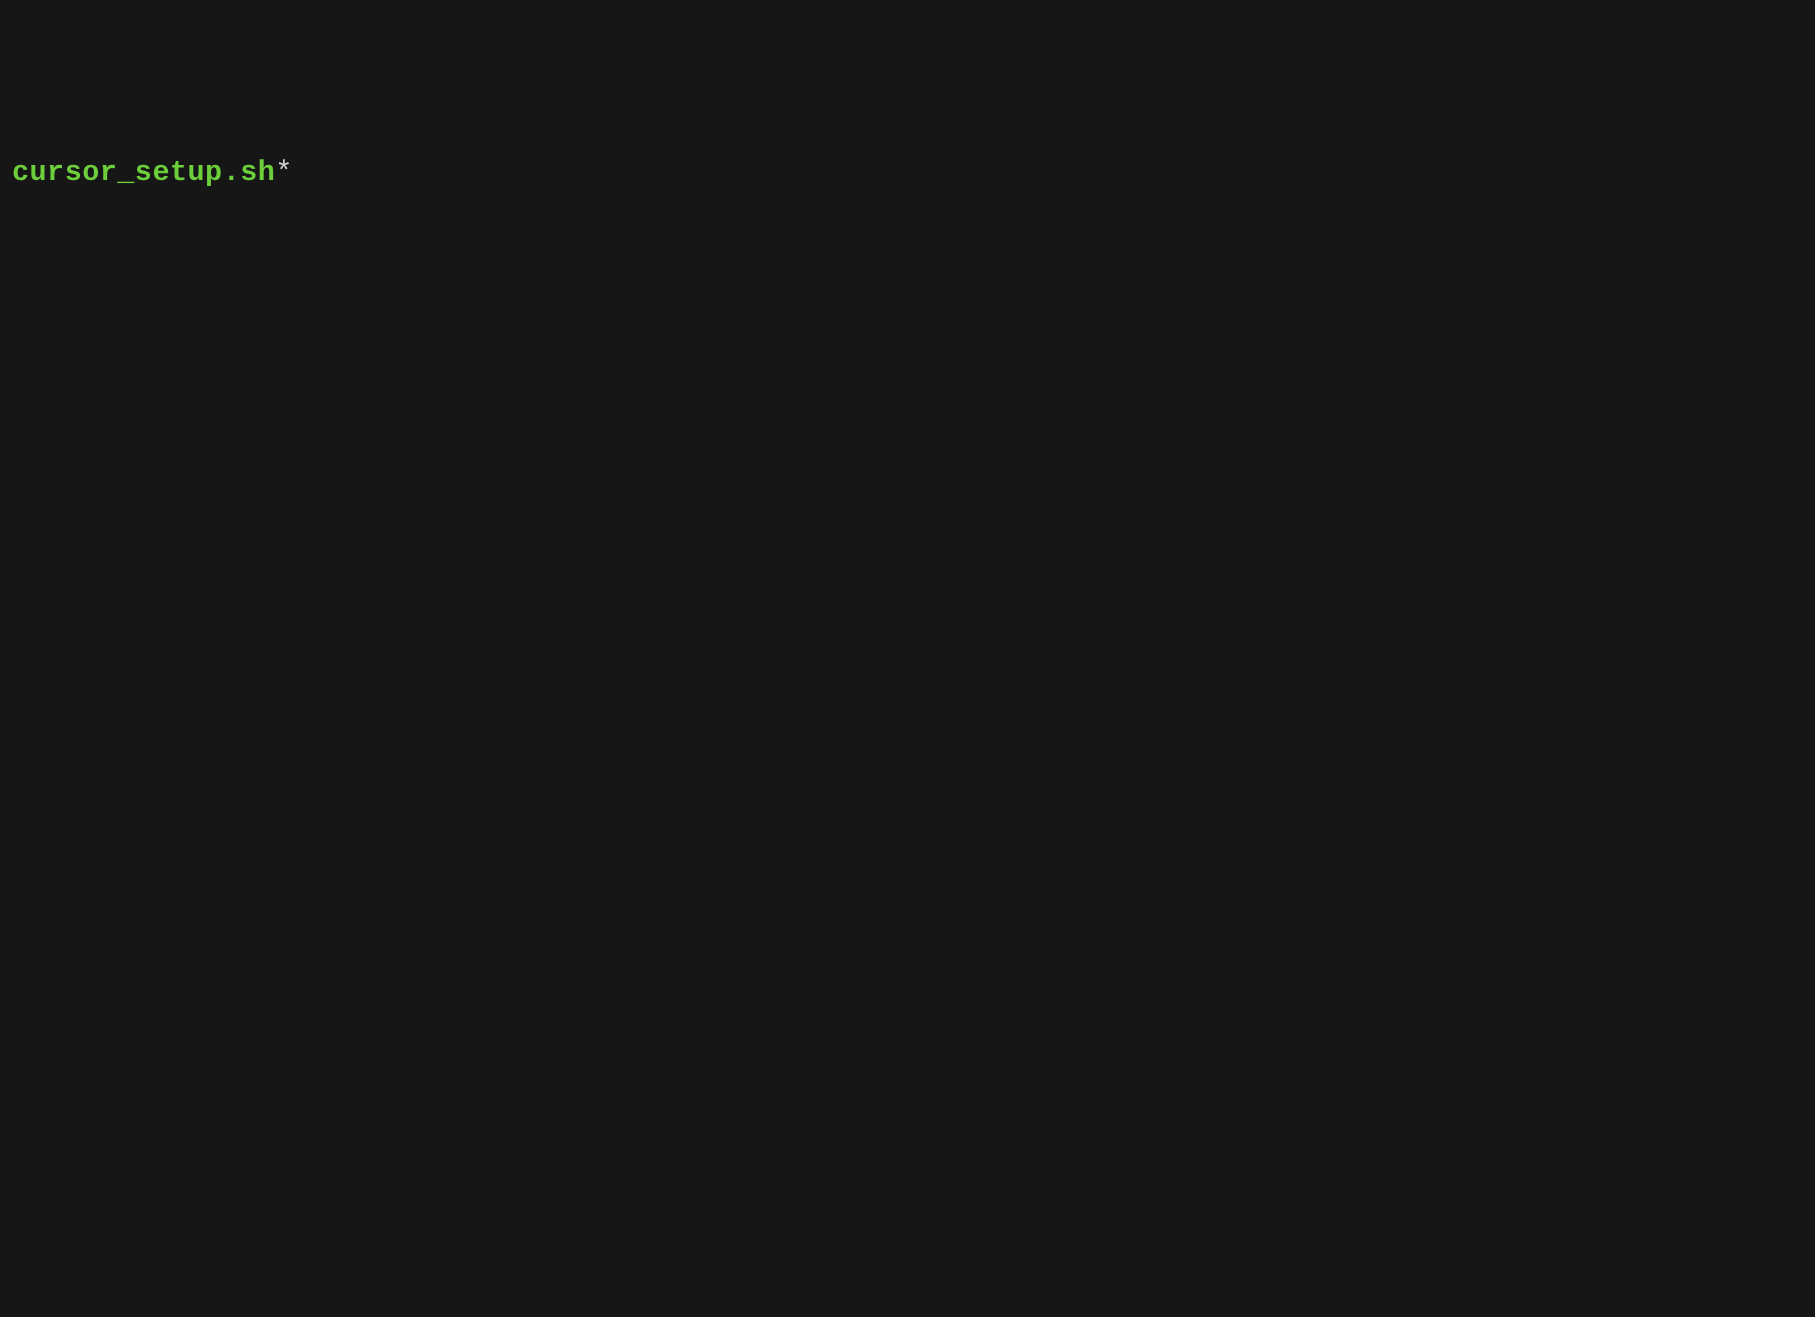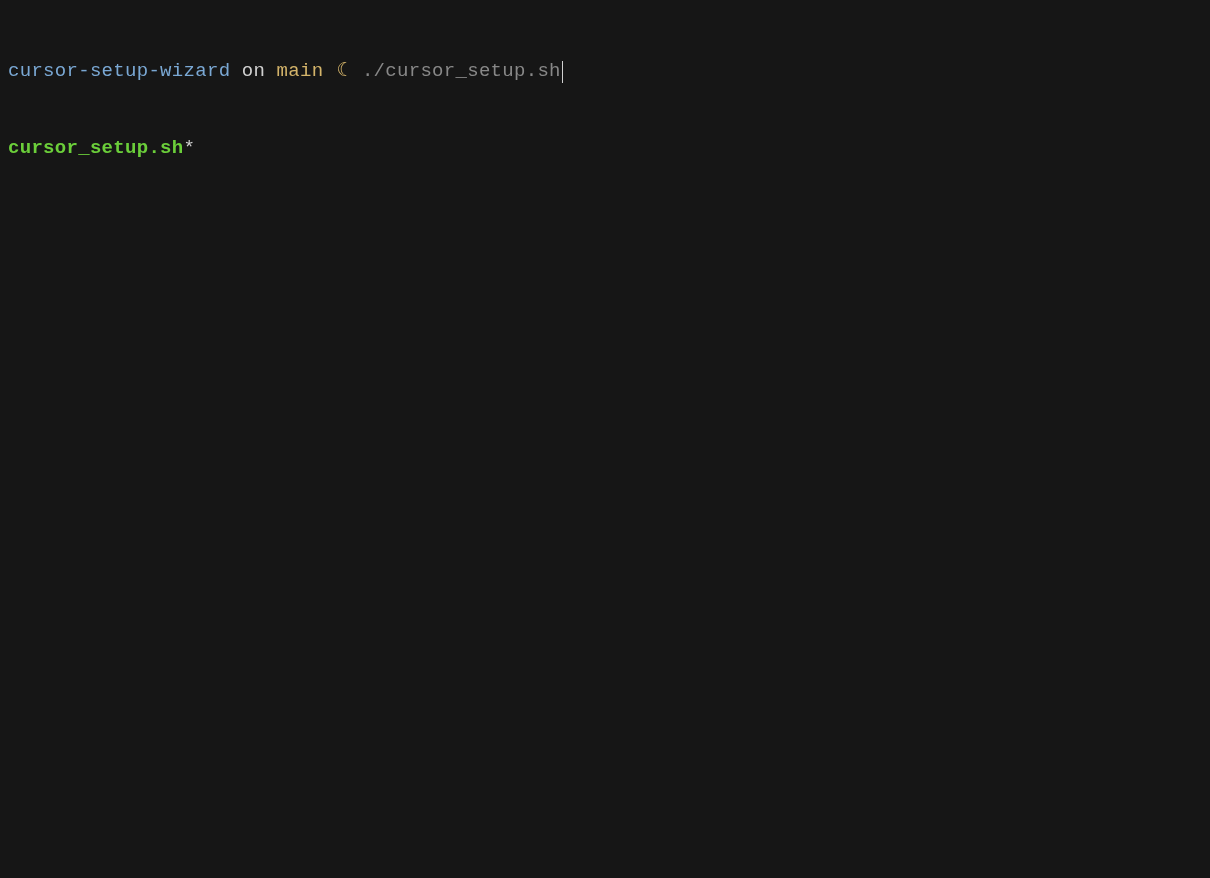--- a/index.html
+++ b/index.html
@@ -62,39 +62,37 @@
       margin-left: 1px;
     }
     
     .info-line {
       color: #d0d0d0;
     }
     
     .completion-line {
       display: flex;
       align-items: baseline;
+      margin-top: 44px;
     }
     
     .completion-file {
       color: #6bce3a;
       font-weight: bold;
     }
     
     .completion-marker {
       color: #d0d0d0;
     }
     
     .sp {
       display: inline-block;
       width: 0.6em;
     }
   </style>
 </head>
 <body>
 
 <div class="terminal">
-  <div class="prompt-line">
-    <span class="directory">cursor-setup-wizard</span><span class="sp"></span><span class="on-text">on</span><span class="sp"></span><span class="branch">main</span><span class="sp"></span><span class="moon-icon">☾</span><span class="sp"></span><span class="command">./cursor_setup.sh</span><span class="cursor"></span>
-  </div>
   <div class="completion-line">
     <span class="completion-file">cursor_setup.sh</span><span class="completion-marker">*</span>
   </div>
 </div>
 
 </body></html>

